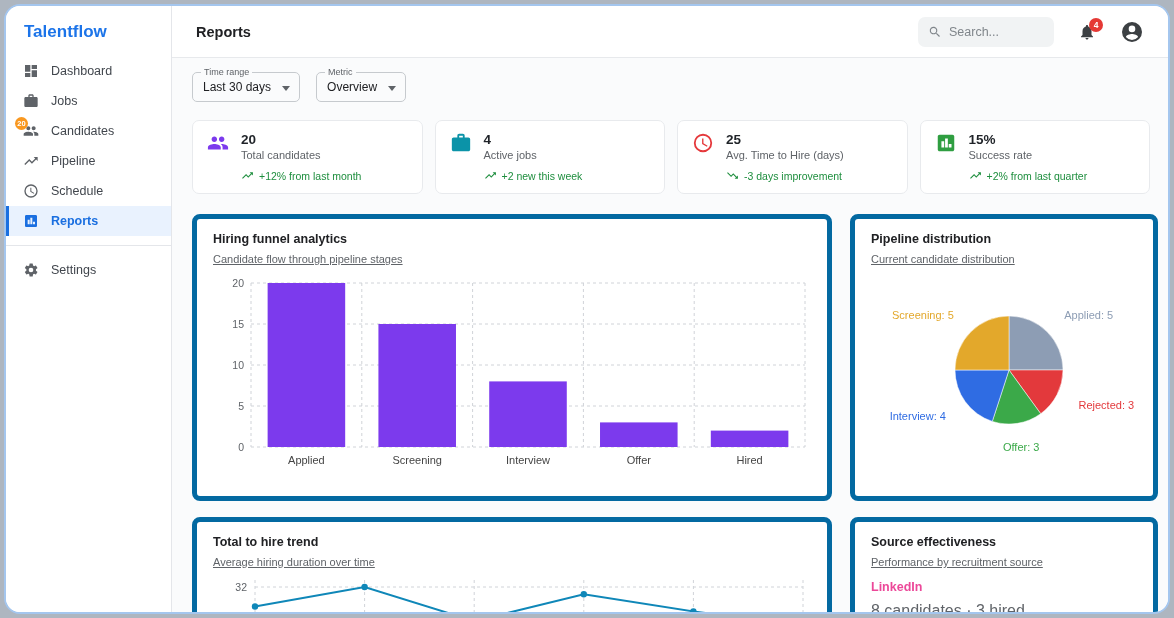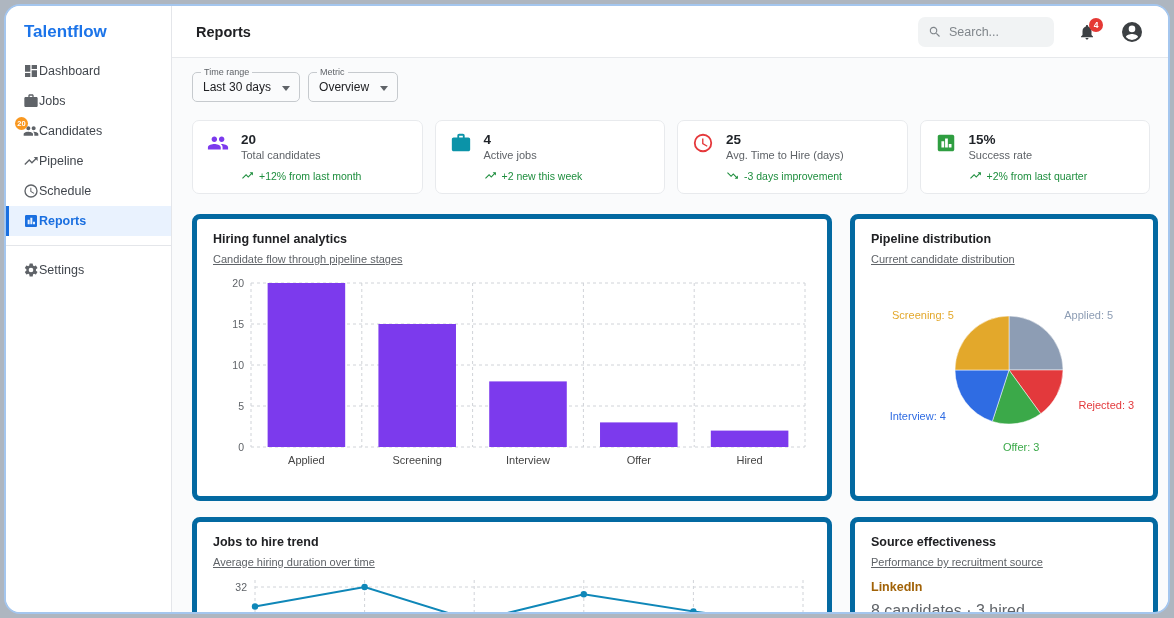--- a/index.html
+++ b/index.html
@@ -2,21 +2,21 @@
 <html><head>
 <meta charset="utf-8">
 <style>
   * { margin:0; padding:0; box-sizing:border-box; }
   html,body { width:1174px; height:618px; font-family:"Liberation Sans","DejaVu Sans",sans-serif; background:#aeb6c0; overflow:hidden; }
   .frame { position:absolute; inset:4px; background:#fff; border:2px solid #a4c6ee; border-radius:16px; overflow:hidden; display:flex; }
 
   
   .sidebar { width:166px; background:#fff; border-right:1px solid #e4e6ea; flex-shrink:0; }
   .logo { padding:16px 18px 14px; font-size:17px; font-weight:700; color:#1c74e9; }
-  .nav-item { display:flex; align-items:center; height:30px; padding:0 14px; font-size:12.5px; color:#41464d; cursor:pointer; border-left:3px solid transparent; }
+  .nav-item { display:flex; align-items:center; gap:12px; height:30px; padding:0 14px; font-size:12.5px; color:#41464d; cursor:pointer; border-left:3px solid transparent; }
   .nav-item .nicon { position:relative; width:16px; height:16px; color:#5f6368; flex-shrink:0; }
   .nav-item svg { width:16px; height:16px; fill:currentColor; display:block; }
   .nav-item.active { background:#e9f2fe; color:#1a6fe0; border-left-color:#1a6fe0; font-weight:700; }
   .nav-item.active .nicon { color:#1a6fe0; }
   .mini-badge { position:absolute; left:-8px; top:-6px; background:#f99820; color:#fff; font-size:7.5px; font-weight:700; min-width:13px; height:13px; border-radius:7px; display:flex; align-items:center; justify-content:center; padding:0 2px; }
   .nav-divider { border-top:1px solid #e4e6ea; margin:9px 0; }
 
   
   .main { flex:1; display:flex; flex-direction:column; min-width:0; }
   header { height:52px; background:#fff; border-bottom:1px solid #e7e9ec; display:flex; align-items:center; justify-content:space-between; padding:0 24px; flex-shrink:0; }
@@ -27,21 +27,21 @@
   .search input { border:0; background:transparent; outline:none; font-size:12.5px; width:100%; color:#333; font-family:inherit; }
   .search input::placeholder { color:#80868b; }
   .bell { position:relative; width:18px; height:18px; cursor:pointer; }
   .bell svg { width:18px; height:18px; fill:#3c4043; }
   .nbadge { position:absolute; top:-5px; right:-7px; background:#e53935; color:#fff; font-size:8.5px; font-weight:700; min-width:14px; height:14px; border-radius:7px; display:flex; align-items:center; justify-content:center; padding:0 3px; }
   .avatar { width:24px; height:24px; cursor:pointer; }
   .avatar svg { width:24px; height:24px; fill:#3c4043; }
 
   
   .content { flex:1; background:#fafbfc; padding:14px 18px 0 20px; overflow:hidden; }
-  .filters { display:flex; gap:8px;text-align:right; }
+  .filters { display:flex; gap:16px;text-align:right; }
   .select { position:relative; height:30px; border:1px solid #c6cace; border-radius:5px; display:flex; align-items:center; padding:0 28px 0 10px; cursor:pointer; background:#fafbfc; }
   .flabel { position:absolute; top:-6px; left:8px; font-size:9px; color:#5f6368; background:#fafbfc; padding:0 3px; white-space:nowrap; }
   .fvalue { font-size:12px; color:#202124; white-space:nowrap; }
   .caret { position:absolute; right:9px; top:13px; width:0; height:0; border-left:4px solid transparent; border-right:4px solid transparent; border-top:5px solid #5f6368; }
 
   .stats { display:flex; gap:12px; margin-top:18px; }
   .stat { flex:1; background:#fff; border:1px solid #e8eaed; border-radius:7px; padding:11px 14px; }
   .stat-top { display:flex; gap:12px; align-items:flex-start; }
   .sicon svg { width:22px; height:22px; fill:currentColor; display:block; }
   .stat-value { font-size:13.5px; font-weight:700; color:#1f2328; }
@@ -57,21 +57,21 @@
   .chart-box { margin-top:8px; }
 
   svg text { font-family:"Liberation Sans","DejaVu Sans",sans-serif; }
   .grid { stroke:#d0d3d8; stroke-dasharray:3 3; stroke-width:1; }
   .tick { font-size:10.5px; fill:#5f6368; }
   .xlabel { font-size:11px; fill:#444; }
   .plabel { font-size:11px; }
 
   
   .src-item { margin-top:10px; }
-  .src-name { font-size:12.5px; font-weight:700; color:#a16207;margin-top:12px; }
+  .src-name { font-size:12.5px; font-weight:700; color:#ec4899;margin-top:12px; }
   .src-detail { font-size:16px; color:#5f6368; margin-top:8px; }
   .src-rate { font-size:11px; color:#444; margin-top:8px; display:flex; align-items:center; gap:7px; }
   .src-badge { background:#f59e0b; color:#fff; font-size:10px; font-weight:700; border-radius:9px; padding:2px 9px; }
 </style>
 </head>
 <body>
 
 <div class="frame">
 
   <aside class="sidebar">
@@ -302,21 +302,21 @@
                 <text class="plabel" x="207.5" y="136.4" text-anchor="start" fill="#e3393c">Rejected: 3</text>
                 <text class="plabel" x="150.2" y="178" text-anchor="middle" fill="#3ba949">Offer: 3</text>
                 <text class="plabel" x="74.9" y="146.8" text-anchor="end" fill="#2f6ce3">Interview: 4</text>
                 <text class="plabel" x="82.8" y="45.8" text-anchor="end" fill="#e3a82b">Screening: 5</text>
               </svg></div>
         </section>
       </div>
 
       <div class="row row2">
         <section class="card">
-          <h3>Jobs to hire trend</h3>
+          <h3>Total to hire trend</h3>
           <div class="sub">Average hiring duration over time</div>
           <div class="chart-box" id="linechart"><svg width="598" height="150">
                 <line class="grid" x1="42" y1="4" x2="42" y2="118"></line>
                 <line class="grid" x1="151.6" y1="4" x2="151.6" y2="118"></line>
                 <line class="grid" x1="261.2" y1="4" x2="261.2" y2="118"></line>
                 <line class="grid" x1="370.79999999999995" y1="4" x2="370.79999999999995" y2="118"></line>
                 <line class="grid" x1="480.4" y1="4" x2="480.4" y2="118"></line>
                 <line class="grid" x1="590" y1="4" x2="590" y2="118"></line>
                 <line class="grid" x1="42" y1="11" x2="590" y2="11"></line>
                 <text class="tick" x="34" y="14.5" text-anchor="end">32</text>

